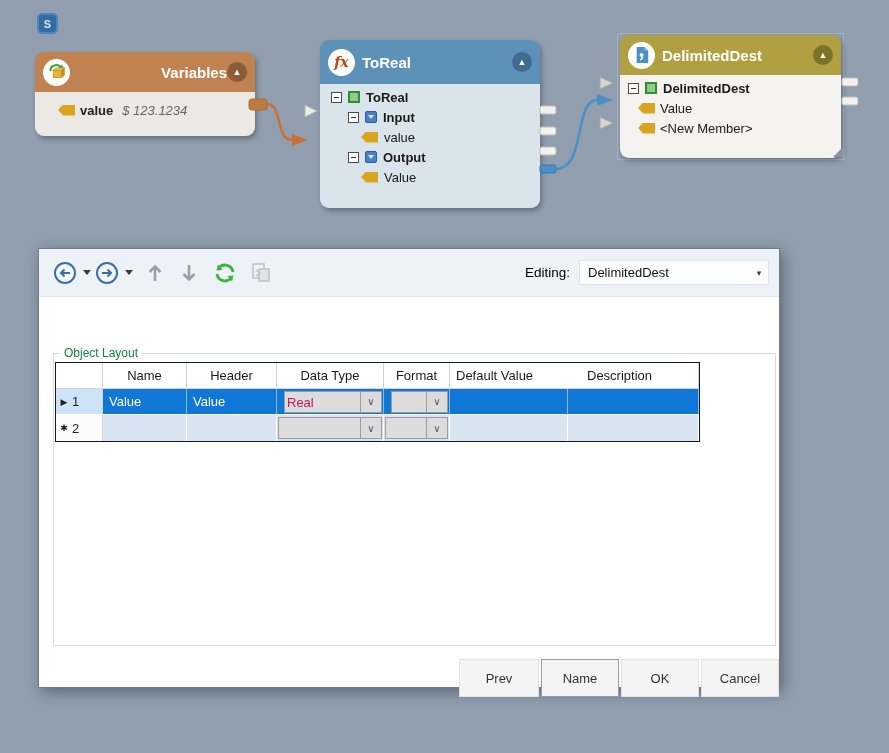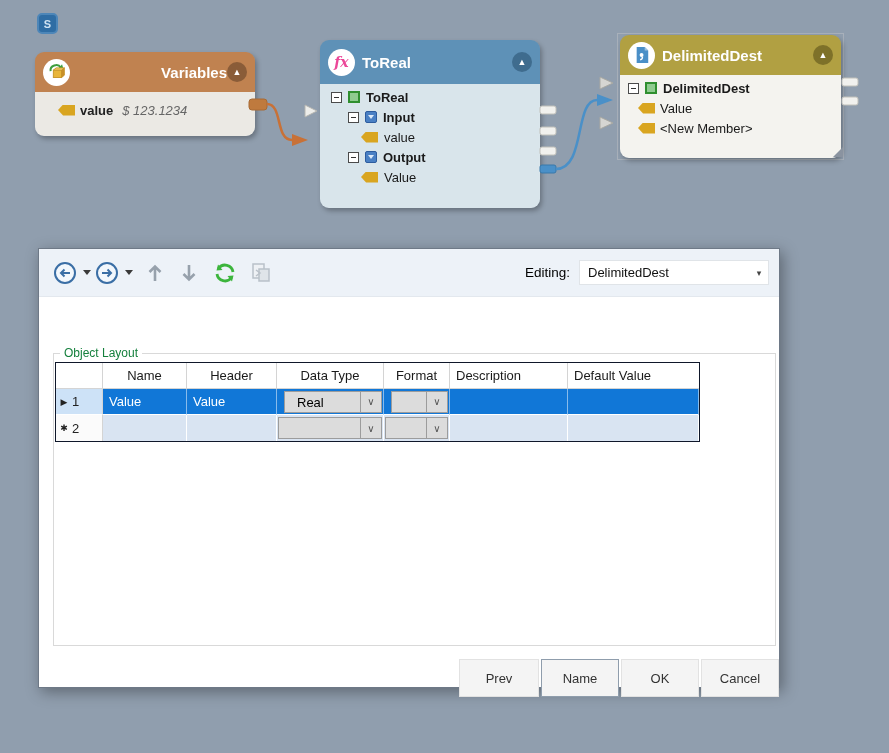--- a/index.html
+++ b/index.html
@@ -17,21 +17,21 @@
            display:flex; align-items:center; justify-content:center; z-index:2; }
 
   
   .node { position:absolute; border-radius:9px; box-shadow:2px 3px 5px rgba(0,0,0,.28); z-index:2; }
   .node-hdr { display:flex; align-items:center; padding:0 8px; border-radius:9px 9px 0 0; }
   .node-title { color:#fff; font-weight:bold; font-size:15px; flex:1; margin-left:7px;
                 white-space:nowrap; overflow:hidden; }
   .icon-circle { width:27px; height:27px; border-radius:50%; background:#fff; display:flex;
                  align-items:center; justify-content:center; flex:0 0 auto; }
   .fx-label { font-family:"DejaVu Serif", serif; font-style:italic; font-weight:bold;
-              font-size:14px; color:#ec4899; }
+              font-size:14px; color:#c2410c; }
   .collapse-btn { width:20px; height:20px; border-radius:50%; display:flex; align-items:center;
                   justify-content:center; color:#fff; font-size:9px; flex:0 0 auto; cursor:pointer; }
 
   .node-variables { left:35px; top:52px; width:220px; height:84px;text-align:right; }
   .node-variables .node-hdr { background:#c08250; height:40px; }
   .node-variables .collapse-btn { background:#8a5c38; }
   .body-variables { background:#ebe9e4; height:44px; border-radius:0 0 9px 9px; padding:8px 0 0 23px; }
 
   .node-toreal { left:320px; top:40px; width:220px; height:168px; }
   .node-toreal .node-hdr { background:#5e91b7; height:44px; }
@@ -105,21 +105,21 @@
   .rowhdr { display:flex; align-items:center; border-right:1px solid #d4d4d4 !important; }
   .gr1 .rowhdr { background:#cde2f7; }
   .gr2 .rowhdr { background:#fbfbfb; }
   .rmark { width:16px; text-align:center; font-size:9px; color:#222; }
   .rnum { font-size:13px; color:#222; }
   .cell-sel { background:#1177d7; color:#fff; padding-left:6px; }
   .cell-alt { background:#d9e4f2; padding-left:0; }
   .cell-alt.pad, .cell-sel.pad { padding-left:6px; }
   .ddctl { flex:1; height:22px; margin:0 1px; background:#dcdcdc; border:1px solid #9c9c9c;
            display:flex; align-items:stretch; cursor:pointer; }
-  .ddctl .txt { flex:1; font-size:13px; color:#000000; padding:3px 0 0 12px; }
+  .ddctl .txt { flex:1; font-size:13px; color:#be185d; padding:3px 0 0 2px; }
   .ddctl .car { width:21px; border-left:1px solid #9c9c9c; display:flex; align-items:center;
                 justify-content:center; font-size:10px; color:#555; }
 
   .btnrow { position:absolute; left:420px; top:410px; display:flex; gap:2px; }
   .wbtn2 { width:78px; height:38px; background:#f4f4f4; border:1px solid #e2e2e2; font-size:13px;
            color:#333; display:flex; align-items:center; justify-content:center; cursor:pointer;
            font-family:"Liberation Sans", sans-serif; }
   .wbtn2.first { width:80px; }
   .wbtn2.focus { border:1px solid #8f9dac; }
 </style>
@@ -304,22 +304,22 @@
   <div class="groupbox">
     <span class="grouplabel">Object Layout</span>
 
     <div class="grid">
       <div class="grow ghead">
         <div class="gc c0"></div>
         <div class="gc c1">Name</div>
         <div class="gc c2">Header</div>
         <div class="gc c3">Data Type</div>
         <div class="gc c4">Format</div>
+        <div class="gc c6 al">Default Value</div>
         <div class="gc c5 al">Description</div>
-        <div class="gc c6 al">Default Value</div>
       </div>
 
       <div class="grow gr1">
         <div class="gc c0 rowhdr">
           <span class="rmark">▶</span>
           <span class="rnum">1</span>
         </div>
         <div class="gc c1 cell-sel pad">Value</div>
         <div class="gc c2 cell-sel pad">Value</div>
         <div class="gc c3 cell-sel">

